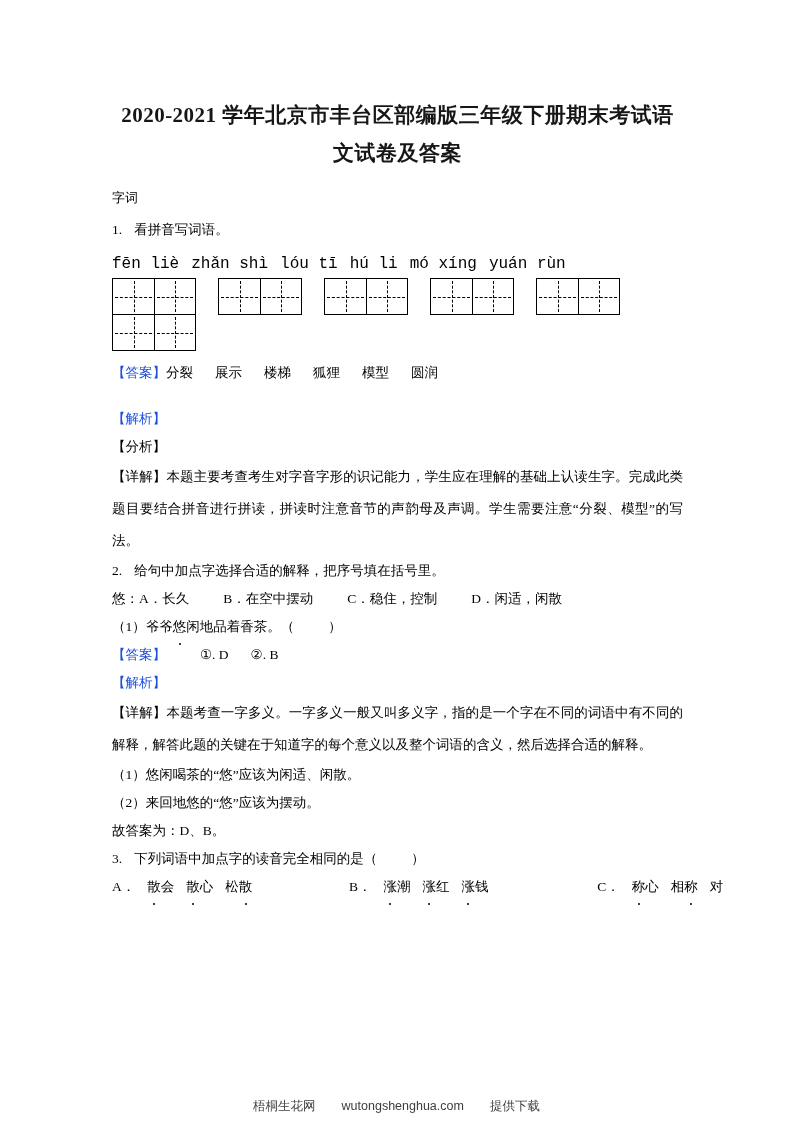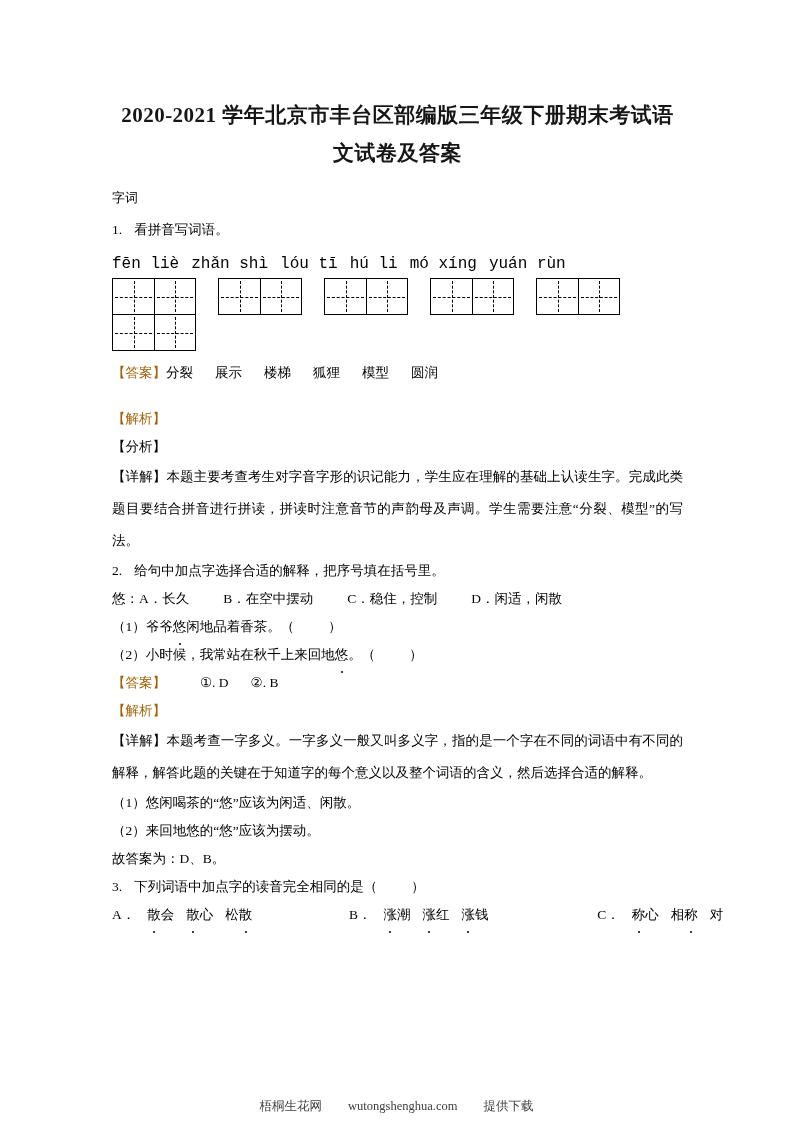--- a/index.html
+++ b/index.html
@@ -56,21 +56,21 @@
     margin: 0;
     text-align: justify;
     text-justify: inter-ideograph;
   }
 
   .q-line {
     font-size: 13.5px;
     line-height: 28px;
     margin: 0;
   }
-  .bluelabel { color: #a16207; font-weight: normal; }
+  .bluelabel { color: #1d4ed8; font-weight: normal; }
 
   
   .pinyin-row {
     font-family: "Liberation Mono", "DejaVu Sans Mono", monospace;
     font-size: 16px;
     line-height: 24px;
     margin: 8px 0 2px 0;
     white-space: nowrap;
     letter-spacing: 0px;
   }
@@ -141,21 +141,21 @@
     position: absolute;
     left: 0;
     top: 1097px;
     width: 793px;
     text-align: center;
     font-size: 12.5px;
     color: #3d3d3d;
     line-height: 18px;
   }
   .footer span { display: inline-block; }
-  .footer .site { margin: 0 26px; font-family: Liberation Serif, serif; }
+  .footer .site { margin: 0 26px; font-family: Liberation Sans, sans-serif; }
 
   .nowrap { white-space: nowrap; }
   .gap-a { display:inline-block; width: 22px; }
   .gap-b { display:inline-block; width: 34px; }
   .gap-c { display:inline-block; width: 12px; }
 </style>
 </head>
 <body>
 
 <div class="page">
@@ -228,23 +228,20 @@
     </div>
 
     <div class="q-line">
       <span>悠：</span><span>A．</span><span>长久</span><span class="gap-b"></span><span>B．</span><span>在空中摆动</span><span class="gap-b"></span><span>C．</span><span>稳住，控制</span><span class="gap-b"></span><span>D．</span><span>闲适，闲散</span>
     </div>
 
     <div class="q-line">
       <span>（1）</span><span>爷爷</span><span class="dotchar">悠</span><span>闲地品着香茶。（</span><span class="gap-b"></span><span>）</span>
     </div>
 
-    <div class="q-line">
-      <span>（2）</span><span>小时候，我常站在秋千上来回地</span><span class="dotchar">悠</span><span>。（</span><span class="gap-b"></span><span>）</span>
-    </div>
 
     <div class="q-line">
       <span class="bluelabel">【答案】</span><span class="gap-b"></span><span>①. D</span><span class="gap-a"></span><span>②. B</span>
     </div>
 
     <div class="q-line">
       <span class="bluelabel">【解析】</span>
     </div>
 
     <div class="para">

